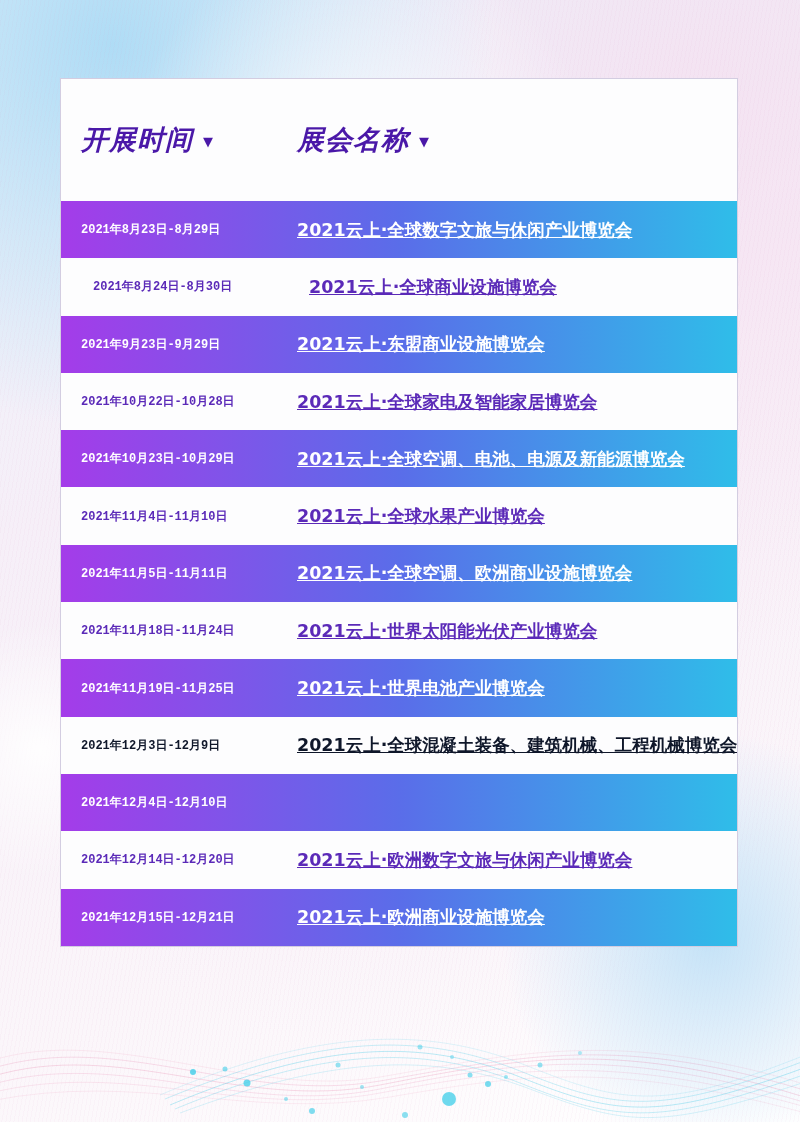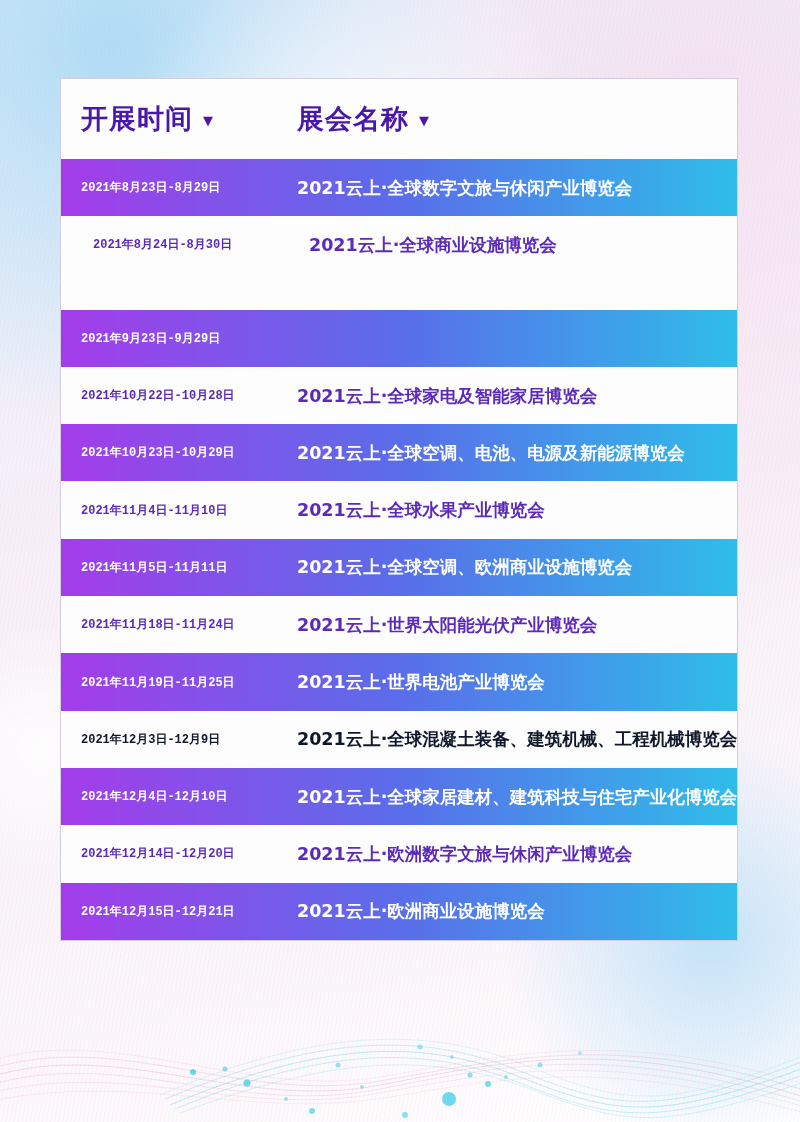--- a/index.html
+++ b/index.html
@@ -37,39 +37,39 @@
   .waves{position:absolute;left:0;bottom:0;width:800px;height:115px;}
 
   
   .card{
     position:absolute;left:60px;top:78px;width:678px;
     background:#fdfdfe;
     border:1px solid rgba(176,166,200,0.55);
     box-sizing:border-box;
   }
   .card-header{
-    height:80px;
+    height:122px;
     display:grid;grid-template-columns:216px 1fr;
-    padding-left:20px;align-items:center;
+    padding-left:20px;align-items:center;font-style:italic;
   }
   .header-cell{
     display:flex;align-items:center;gap:10px;
     font-size:27px;font-weight:bold;letter-spacing:1px;
     cursor:pointer;
   }
   .tri{font-size:13px;line-height:1;transform:translateY(1px);}
   .row{
     height:57.3px;
     display:grid;grid-template-columns:216px 1fr;
     padding-left:20px;align-items:center;box-sizing:border-box;
   }
   .row.grad{color:#ffffff;}
   .cell{font-weight:bold;white-space:nowrap;overflow:hidden;}
   .cell.date{font-size:12px;font-family:Liberation Mono, monospace;}
-  .cell.name{font-size:17.5px;padding-right:8px;}
+  .cell.name{font-size:17.5px;padding-right:8px;text-decoration:underline;}
 </style>
 </head>
 <body>
 
 <div class="bg"></div>
 <div class="soft-circle circle-header"></div>
 <div class="soft-circle circle-left-mid"></div>
 <div class="soft-circle circle-bottom-right"></div>
 
 <svg class="waves" viewBox="0 0 800 115">
@@ -121,22 +121,23 @@
   </div>
   <div id="rows">
       <div class="row grad" style="background: linear-gradient(90deg, rgb(164, 60, 233) 0%, rgb(90, 109, 233) 50%, rgb(47, 189, 233) 100%);">
     <div class="cell date">2021年8月23日-8月29日</div>
     <div class="cell name">2021云上·全球数字文旅与休闲产业博览会</div>
   </div>
       <div class="row plain" style="color: rgb(91, 42, 184); padding-left: 32px;">
     <div class="cell date">2021年8月24日-8月30日</div>
     <div class="cell name">2021云上·全球商业设施博览会</div>
   </div>
-      <div class="row grad" style="background: linear-gradient(90deg, rgb(164, 60, 233) 0%, rgb(90, 109, 233) 50%, rgb(47, 189, 233) 100%); margin-top: 36px;">
+      <div class="row grad" style="background: linear-gradient(90deg, rgb(164, 60, 233) 0%, rgb(90, 109, 233) 50%, rgb(47, 189, 233) 100%);">
     <div class="cell date">2021年9月23日-9月29日</div>
+    <div class="cell name">2021云上·东盟商业设施博览会</div>
   </div>
       <div class="row plain" style="color: rgb(91, 42, 184);">
     <div class="cell date">2021年10月22日-10月28日</div>
     <div class="cell name">2021云上·全球家电及智能家居博览会</div>
   </div>
       <div class="row grad" style="background: linear-gradient(90deg, rgb(164, 60, 233) 0%, rgb(90, 109, 233) 50%, rgb(47, 189, 233) 100%);">
     <div class="cell date">2021年10月23日-10月29日</div>
     <div class="cell name">2021云上·全球空调、电池、电源及新能源博览会</div>
   </div>
       <div class="row plain" style="color: rgb(91, 42, 184);">
@@ -154,21 +155,20 @@
       <div class="row grad" style="background: linear-gradient(90deg, rgb(164, 60, 233) 0%, rgb(90, 109, 233) 50%, rgb(47, 189, 233) 100%);">
     <div class="cell date">2021年11月19日-11月25日</div>
     <div class="cell name">2021云上·世界电池产业博览会</div>
   </div>
       <div class="row plain" style="color: #0f172a;">
     <div class="cell date">2021年12月3日-12月9日</div>
     <div class="cell name">2021云上·全球混凝土装备、建筑机械、工程机械博览会</div>
   </div>
       <div class="row grad" style="background: linear-gradient(90deg, rgb(164, 60, 233) 0%, rgb(90, 109, 233) 50%, rgb(47, 189, 233) 100%);">
     <div class="cell date">2021年12月4日-12月10日</div>
-    <div class="cell name">2021云上·全球家居建材、建筑科技与住宅产业化博览会</div>
   </div>
       <div class="row plain" style="color: rgb(91, 42, 184);">
     <div class="cell date">2021年12月14日-12月20日</div>
     <div class="cell name">2021云上·欧洲数字文旅与休闲产业博览会</div>
   </div>
       <div class="row grad" style="background: linear-gradient(90deg, rgb(164, 60, 233) 0%, rgb(90, 109, 233) 50%, rgb(47, 189, 233) 100%);">
     <div class="cell date">2021年12月15日-12月21日</div>
     <div class="cell name">2021云上·欧洲商业设施博览会</div>
   </div>
     </div>

